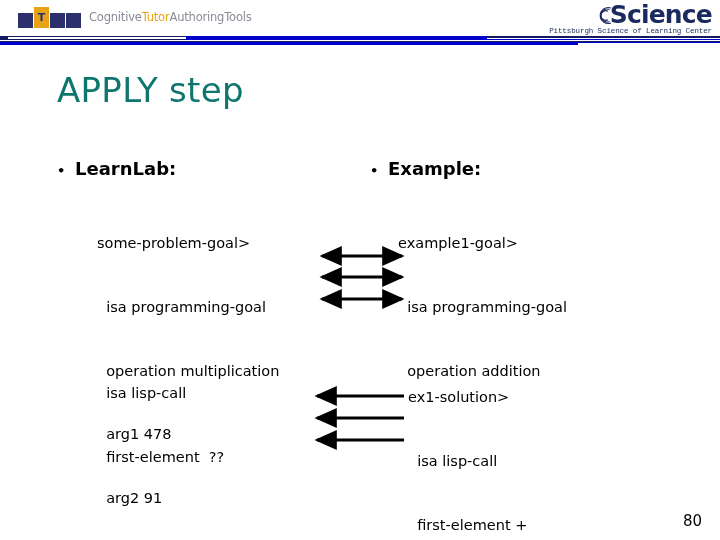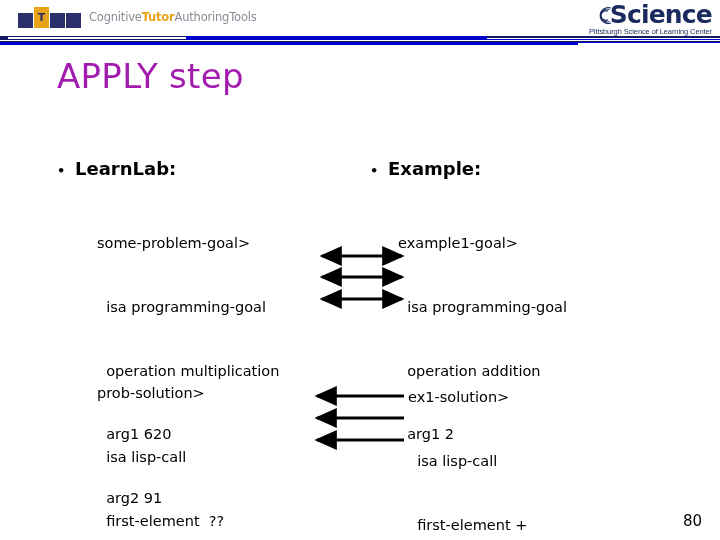--- a/index.html
+++ b/index.html
@@ -55,21 +55,21 @@
   }
   .ctat-sq.plain { background: #2b2f6b; color: #2b2f6b; }
   #ctat-text {
     margin-left: 7px;
     font-size: 11.5px;
     letter-spacing: -0.2px;
     color: #8a8a96;
     white-space: nowrap;
     font-family: "DejaVu Sans", "Liberation Sans", sans-serif;
   }
-  #ctat-text .tutor { color: #e8a317; font-weight: bold; }
+  #ctat-text .tutor { color: #e8a317; font-weight: normal; }
 
   
   #learnlab {
     position: absolute;
     right: 8px; top: 2px;
     text-align: right;
     line-height: 1;
   }
   #learnlab-main {
     font-size: 25px;
@@ -82,21 +82,21 @@
     position: absolute;
     left: -13px; top: 4px;
     width: 18px; height: 19px;
   }
   #learnlab-sub {
     font-size: 7.5px;
     color: #1b2a5e;
     letter-spacing: -0.1px;
     margin-top: 1px;
     white-space: nowrap;
-    font-family: Liberation Sans, sans-serif;
+    font-family: Liberation Mono, monospace;
   }
 
   
   #rules { position: absolute; left: 0; top: 36px; width: 720px; height: 12px; }
   .rule-blue {
     position: absolute;
     background: #0000cc;
     height: 4px;
   }
   .rule-navy {
@@ -106,23 +106,23 @@
   }
   .rule-white {
     position: absolute;
     background: #ffffff;
     height: 2px;
   }
 
   
   #page-title {
     position: absolute;
-    left: 57px; top: 56px;
+    left: 57px; top: 70px;
     font-size: 34px;
-    color: #a21caf;
+    color: #0f766e;
     font-family: "DejaVu Sans", "Liberation Sans", sans-serif;
     letter-spacing: 0.3px;
     white-space: nowrap;
   }
 
   
   .col { position: absolute; }
   #col-left  { left: 57px;  top: 158px; width: 300px; }
   #col-right { left: 370px; top: 158px; width: 310px; }
 
@@ -217,45 +217,43 @@
 <div class="col" id="col-left">
   <div class="bullet-head">
     <span class="bullet-dot">•</span>
     <span class="bullet-label">LearnLab:</span>
   </div>
 
   <div class="block" id="left-block-1">
     <span class="line">some-problem-goal&gt;</span>
     <span class="line">  isa programming-goal</span>
     <span class="line">  operation multiplication</span>
-    <span class="line">  arg1 620</span>
+    <span class="line">  arg1 478</span>
     <span class="line">  arg2 91</span>
     
   </div>
 
   <div class="block" id="left-block-2">
-    <span class="line">prob-solution&gt;</span>
     <span class="line">  isa lisp-call</span>
     <span class="line">  first-element  ??</span>
     
     
   </div>
 </div>
 
 <div class="col" id="col-right">
   <div class="bullet-head">
     <span class="bullet-dot">•</span>
     <span class="bullet-label">Example:</span>
   </div>
 
   <div class="block" id="right-block-1">
     <span class="line">example1-goal&gt;</span>
     <span class="line">  isa programming-goal</span>
     <span class="line">  operation addition</span>
-    <span class="line">  arg1 2</span>
     
   </div>
 
   <div class="block" id="right-block-2">
     <span class="line">ex1-solution&gt;</span>
     <span class="line">  isa lisp-call</span>
     <span class="line">  first-element +</span>
     
     
   </div>

